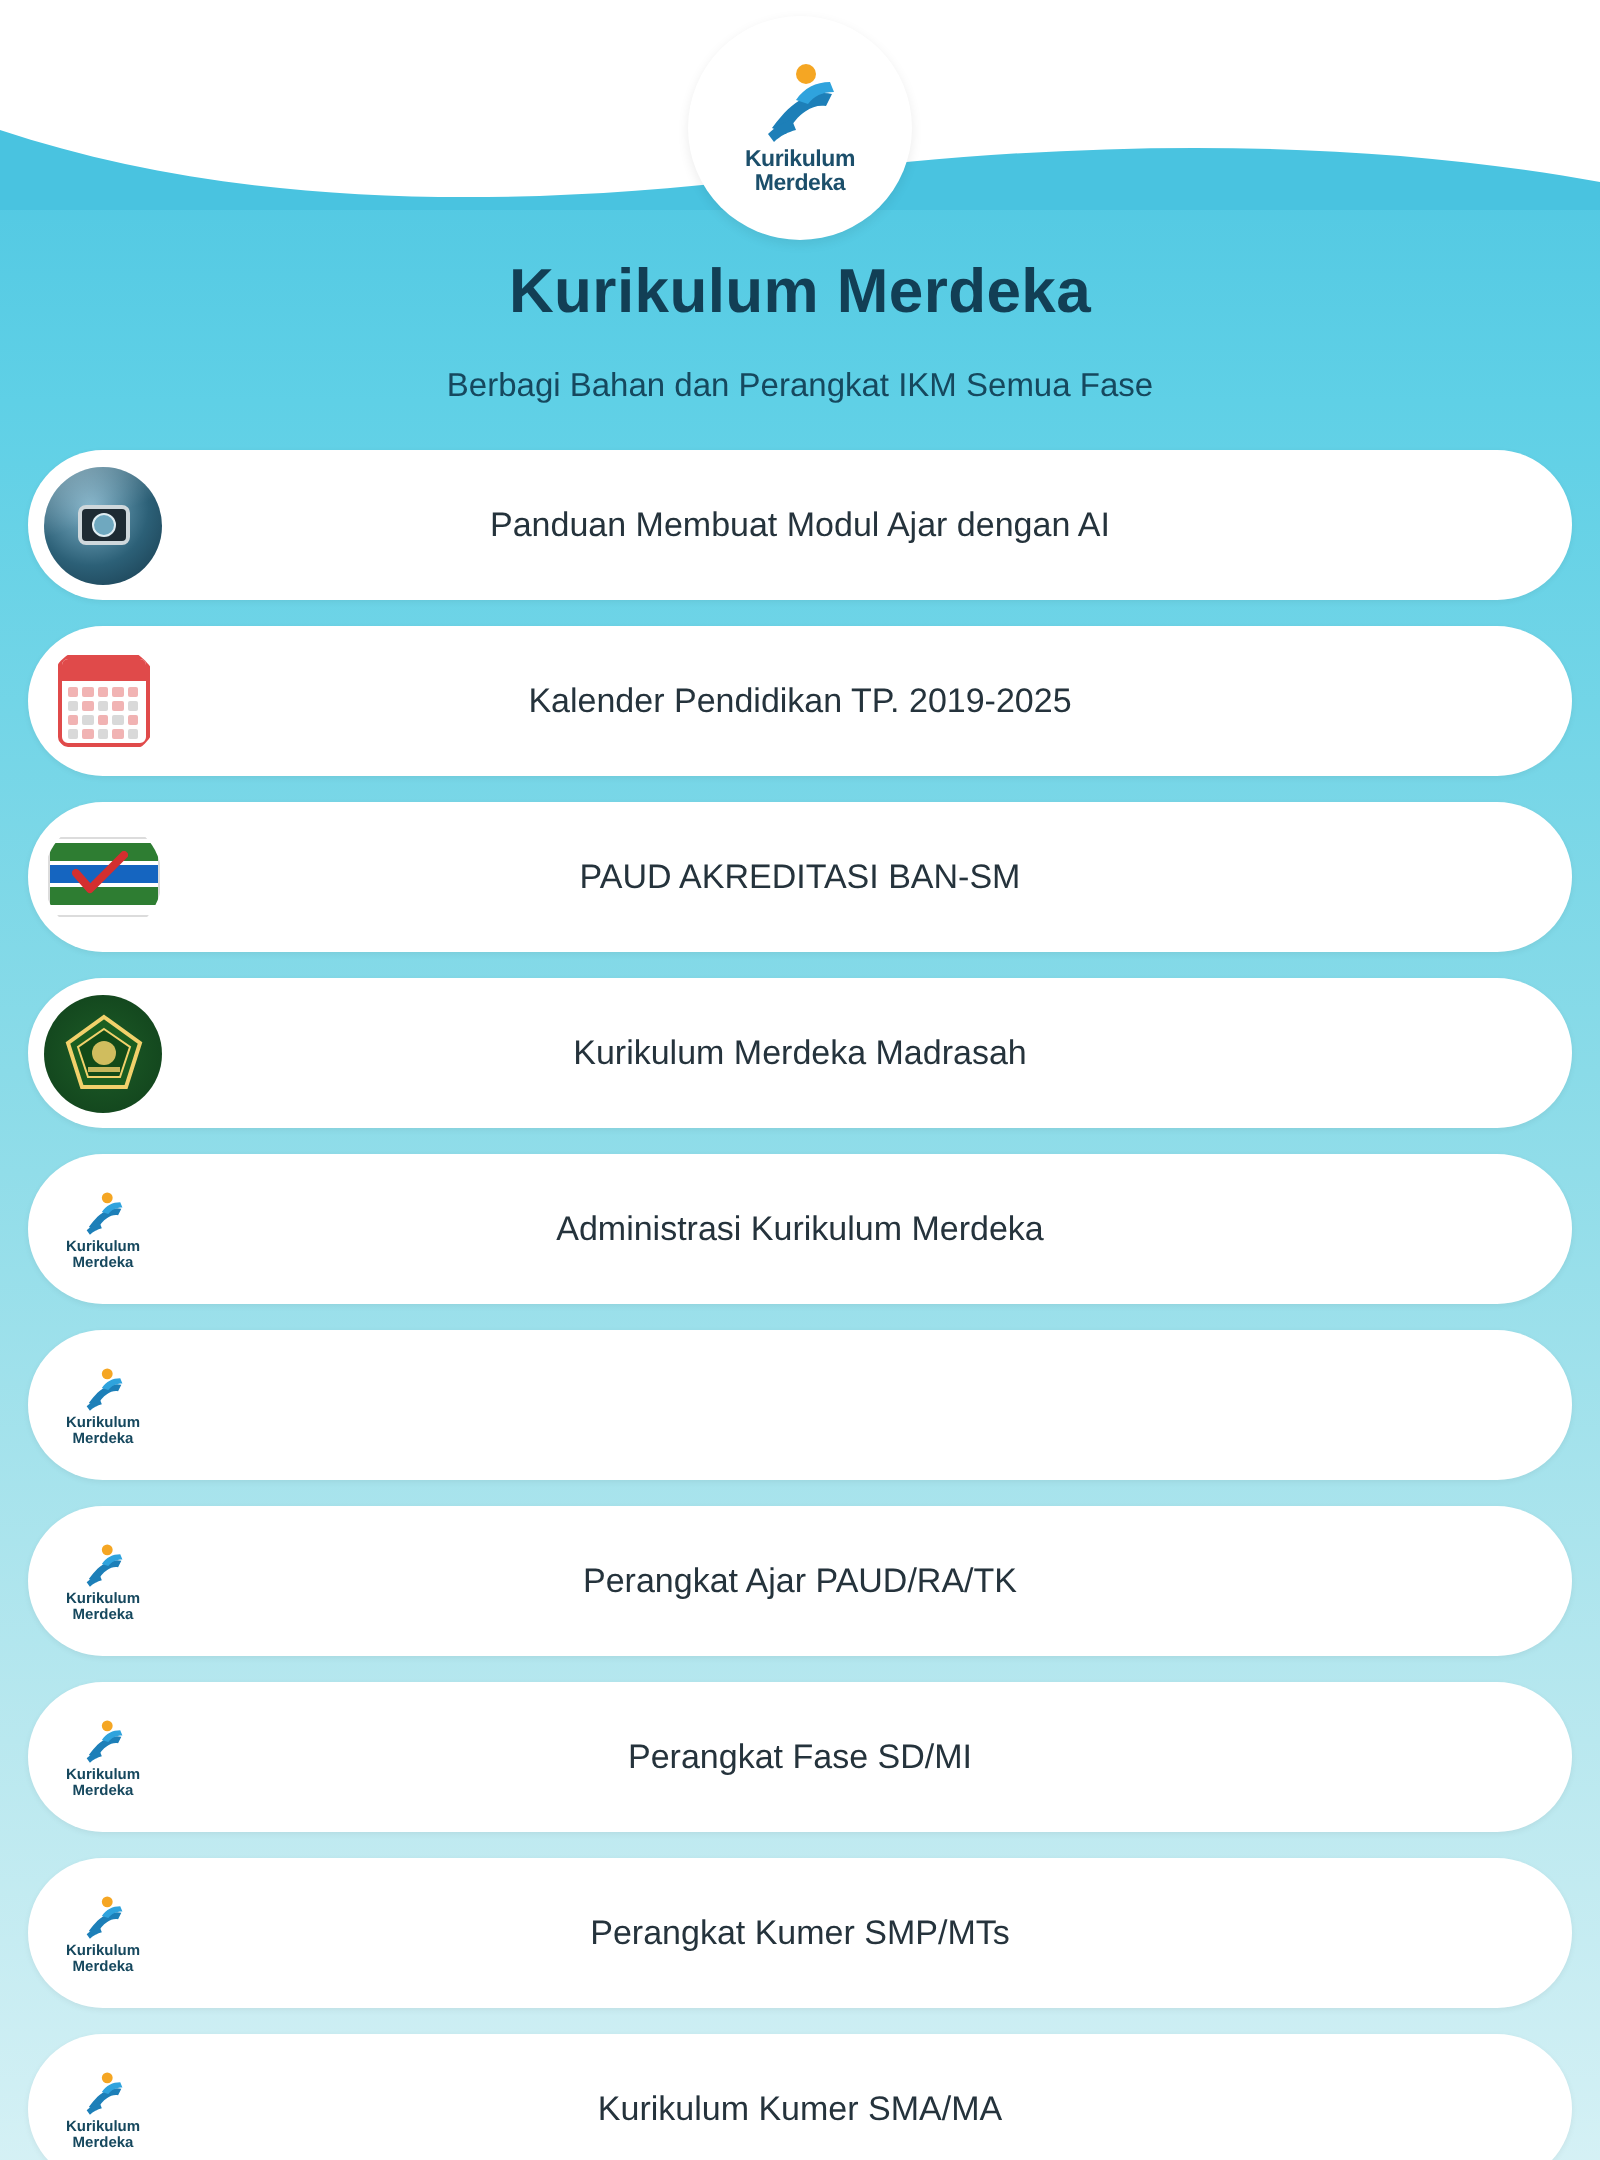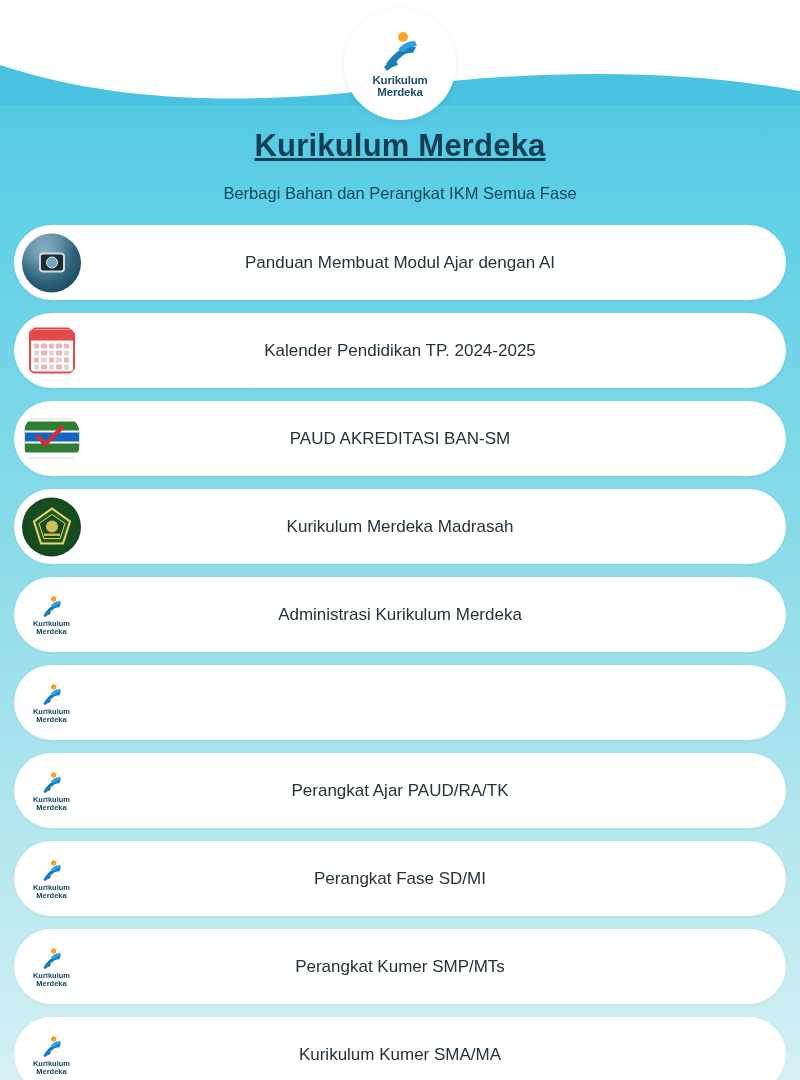--- a/index.html
+++ b/index.html
@@ -60,21 +60,20 @@
   }
 
   
   .content { position: relative; z-index: 2; padding-top: 128px; }
   .title {
     text-align: center;
     font-size: 31px;
     font-weight: bold;
     color: #123f55;
     letter-spacing: 0.2px;
-    text-decoration: underline;
   }
   .subtitle {
     text-align: center;
     font-size: 16.5px;
     color: #16485e;
     margin-top: 20px;
   }
 
   
   .list {
@@ -213,21 +212,21 @@
                 <span class="d"></span>
                 <span></span>
               <span class="d"></span>
                 <span></span>
                 <span class="d"></span>
                 <span></span>
                 <span class="d"></span>
             </div>
           </div>
         </div>
-        <div class="item-label">Kalender Pendidikan TP. 2024-2025</div>
+        <div class="item-label">Kalender Pendidikan TP. 2019-2025</div>
       </div>
 
       <div class="item">
         <div class="item-icon ic-ban">
           <div class="ban-box">
             <div class="ban-stripe ban-s1"></div>
             <div class="ban-stripe ban-s2"></div>
             <div class="ban-stripe ban-s3"></div>
             <svg class="ban-check" viewBox="0 0 28 22">
               <path d="M2 11 L9 19 L26 2" stroke="#d32f2f" stroke-width="4" fill="none" stroke-linecap="round" stroke-linejoin="round"></path>

